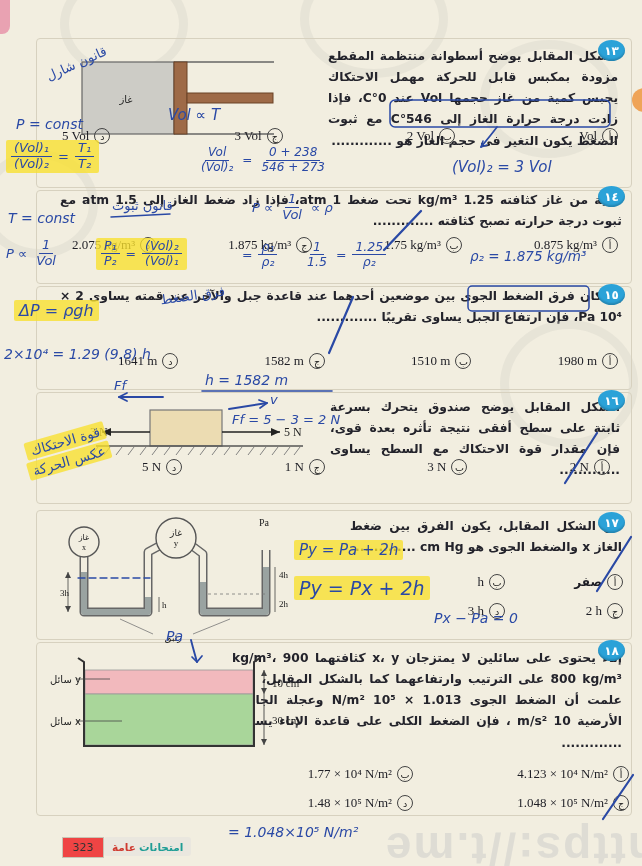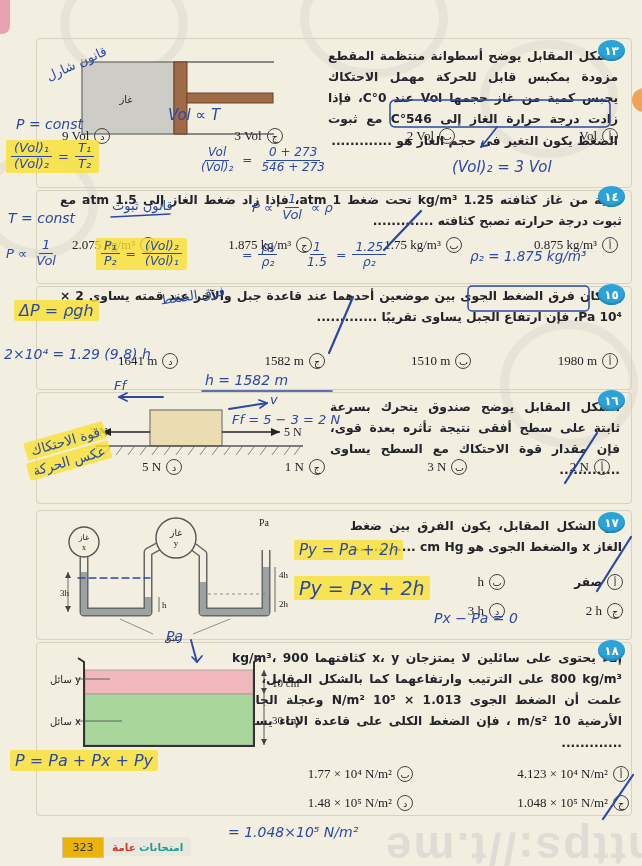--- a/index.html
+++ b/index.html
@@ -26,21 +26,21 @@
   .ink{position:absolute;left:0;top:0;z-index:5;pointer-events:none;}
   .hw{position:absolute;color:#2a49a5;font-style:italic;font-size:13.5px;white-space:nowrap;
       z-index:4;display:inline-flex;align-items:center;gap:6px;}
   .hw.ar{font-style:normal;direction:rtl;}
   .hl{background:rgba(249,224,45,.78);padding:1px 5px;border-radius:2px;}
   .hfrac{display:inline-flex;flex-direction:column;align-items:center;line-height:1.15;}
   .hfrac .fn{padding:0 3px;border-bottom:1.5px solid #2a49a5;}
   .hfrac .fd{padding:0 3px;}
   svg text{font-family:"Liberation Serif",serif;fill:#222;}
   svg text.ar{font-family:"DejaVu Sans",sans-serif;}
-  .footer-page{position:absolute;left:62px;top:837px;width:40px;height:19px;background:#eab308;
+  .footer-page{position:absolute;left:62px;top:837px;width:40px;height:19px;background:#ef4444;
         border:1px solid #c9c4b4;font-size:11px;display:flex;align-items:center;
         justify-content:center;color:#333;z-index:2;}
   .footer-label{position:absolute;left:104px;top:837px;height:19px;padding:0 8px;background:#eae7df;
         border-radius:3px;display:flex;align-items:center;gap:3px;direction:rtl;
         font-size:10.5px;font-weight:bold;z-index:2;}
   .footer-label .t1{color:#1e9d95;}
   .footer-label .t2{color:#cf3a30;}
   .wm{position:absolute;right:-14px;bottom:-10px;transform:rotate(180deg);color:#cfcfcc;
       font-size:46px;font-weight:bold;letter-spacing:2px;opacity:.55;z-index:0;
       font-family:"Liberation Sans",sans-serif;}
@@ -83,21 +83,21 @@
     <span class="opt">
         <span class="letter">ب</span>
         <span class="olabel">2 Vol</span>
       </span>
     <span class="opt">
         <span class="letter">ج</span>
         <span class="olabel">3 Vol</span>
       </span>
     <span class="opt">
         <span class="letter">د</span>
-        <span class="olabel">9 Vol</span>
+        <span class="olabel">5 Vol</span>
       </span>
   </div>
 
   <span class="hw ar" style="left:44px;top:56px;transform:rotate(-24deg);font-size:13px">قانون شارل</span>
   <span class="hw" style="left:16px;top:116px;font-size:14px">P = const</span>
   <span class="hw" style="left:168px;top:106px;font-size:15px">Vol ∝ T</span>
   <span class="hw hl" style="left:6px;top:140px;font-size:13px">
     <span class="hfrac">
         <span class="fn">(Vol)₁</span>
         <span class="fd">(Vol)₂</span>
@@ -108,21 +108,21 @@
         <span class="fd">T₂</span>
       </span>
   </span>
   <span class="hw" style="left:198px;top:146px;font-size:12px">
     <span class="hfrac">
         <span class="fn">Vol</span>
         <span class="fd">(Vol)₂</span>
       </span>
     <span>=</span>
     <span class="hfrac">
-        <span class="fn">0 + 273</span>
+        <span class="fn">0 + 238</span>
         <span class="fd">546 + 273</span>
       </span>
   </span>
   <span class="hw" style="left:452px;top:158px;font-size:15px">(Vol)₂ = 3 Vol</span>
 
   <div class="qframe" style="left:36px;top:190px;width:594px;height:92px"></div>
   <div class="badge" style="left:598px;top:186px">١٤</div>
   <div class="qtext" style="left:60px;top:190px;width:562px">كمية من غاز كثافته 1.25 kg/m³ تحت ضغط 1 atm، فإذا زاد ضغط الغاز إلى 1.5 atm مع ثبوت درجة حرارته تصبح كثافته .............</div>
 
   <div class="opts" style="left:72px;top:237px;width:546px">
@@ -356,21 +356,20 @@
         <span class="letter">ج</span>
         <span class="olabel">1.048 × 10⁵ N/m²</span>
       </span>
     <span class="opt">
         <span class="letter">د</span>
         <span class="olabel">1.48 × 10⁵ N/m²</span>
       </span>
   </div>
 
   <span class="hw" style="left:166px;top:628px;font-size:14px">Pa</span>
-  <span class="hw hl" style="left:10px;top:750px;font-size:16px">P = Pa + Px + Py</span>
   <span class="hw" style="left:228px;top:824px;font-size:14px">= 1.048×10⁵ N/m²</span>
 
   <div class="footer-page">323</div>
   <div class="footer-label">
     <span class="t1">امتحانات</span>
     <span class="t2">عامة</span>
   </div>
   <div class="wm">https://t.me</div>
 
   <svg class="ink" width="642" height="866" viewBox="0 0 642 866">

